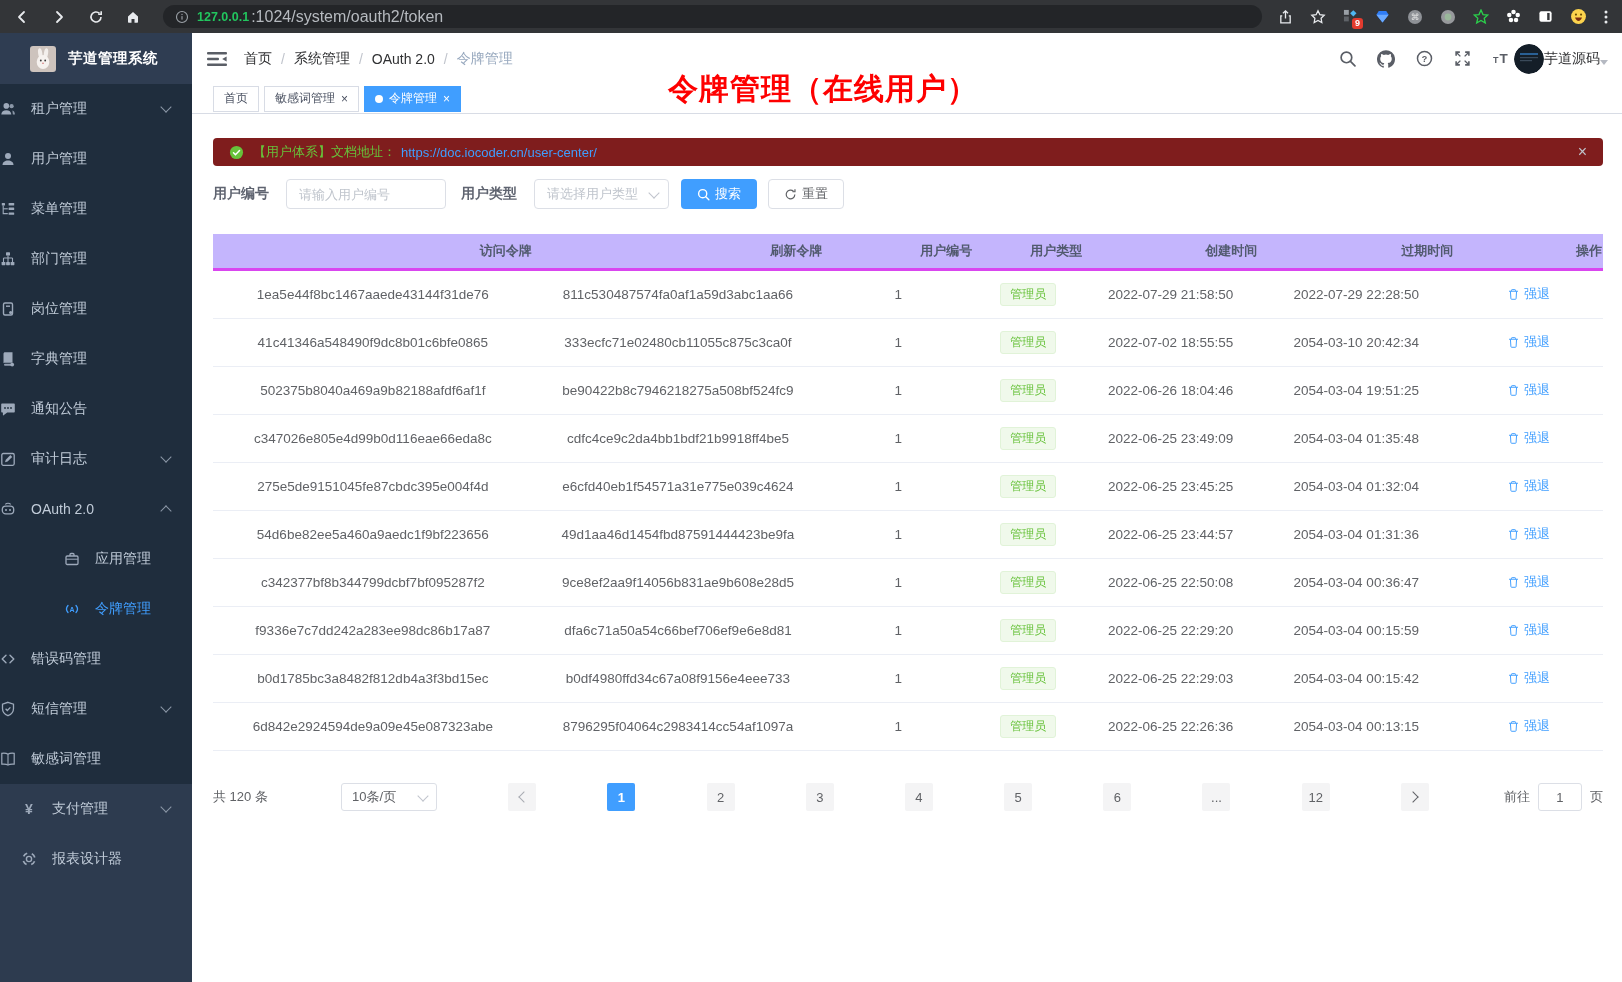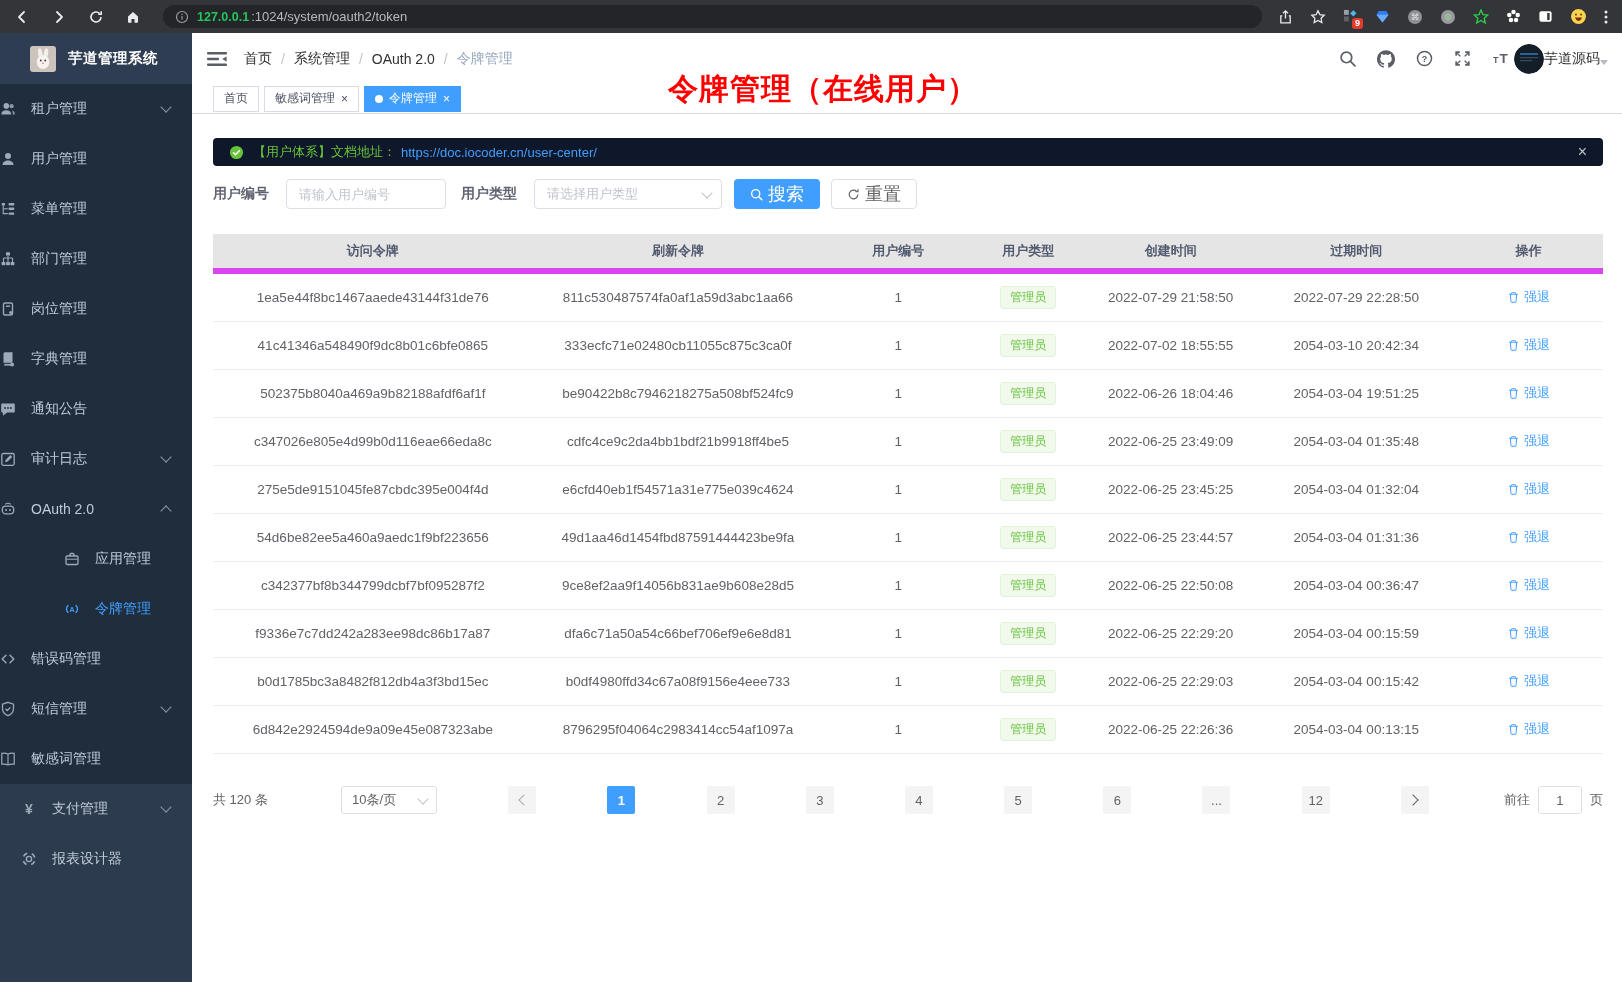--- a/index.html
+++ b/index.html
@@ -6,21 +6,21 @@
   .stage{width:1622px;height:982px;position:relative;background:#fff;overflow:hidden;
          font-family:"Liberation Sans","DejaVu Sans",sans-serif;}
   
   .browser-bar{height:33px;background:#333538;display:flex;align-items:center;box-sizing:border-box;padding:0 8px 0 6px;}
   .bnav{display:flex;align-items:center;gap:21px;padding:0 10px 0 8px;}
   .ic{display:inline-flex;align-items:center;justify-content:center;}
   .ic svg{display:block}
   .url-pill{flex:1;height:23px;background:#232528;border-radius:12px;display:flex;align-items:center;gap:8px;
             padding:0 12px;margin:0 16px 0 12px;min-width:0;cursor:text;}
   .url-host{color:#22c55e;font-size:12.5px;font-weight:700;white-space:nowrap}
-  .url-rest{color:#b6babf;font-size:13px;white-space:nowrap}
+  .url-rest{color:#b6babf;font-size:16px;white-space:nowrap}
   .bextras{display:flex;align-items:center;gap:17px;padding-right:6px;}
   .ext-badge-wrap{position:relative}
   .ext-badge{position:absolute;right:-5px;bottom:-5px;background:#e33b2e;color:#fff;font-size:9px;font-weight:700;
              border-radius:3px;padding:1px 3px;line-height:1;}
   
   .app{display:flex;height:949px;}
   .sidebar{width:192px;flex-shrink:0;background:#2d3b4f;display:flex;flex-direction:column;}
   .sb-header{height:51px;background:#2f3d52;display:flex;align-items:center;gap:12px;padding-left:30px;box-sizing:border-box;flex-shrink:0;}
   .sb-title{color:#fff;font-size:14.5px;font-weight:700;letter-spacing:.5px}
   .menu-dark{background:#1f2d3d;}
@@ -47,37 +47,37 @@
   .username{font-size:14px;color:#303133}
   .caret{width:0;height:0;border-left:4px solid transparent;border-right:4px solid transparent;border-top:5px solid #b5b9c2;margin-top:8px}
   .tab-bar{height:30px;border-bottom:1px solid #d8dce5;display:flex;align-items:center;gap:5px;padding-left:21px;box-sizing:border-box;flex-shrink:0;}
   .tab{height:26px;border:1px solid #d8dce5;background:#fff;color:#495060;font-size:12px;display:flex;align-items:center;gap:6px;padding:0 10px;cursor:pointer;box-sizing:border-box;}
   .tab .dot{width:8px;height:8px;border-radius:50%;background:#fff;}
   .tab.active{background:#409eff;border-color:#409eff;color:#fff;}
   .tab-close{font-size:12px;line-height:1;}
   .annotation{position:absolute;left:476px;top:36px;font-size:30px;font-weight:700;color:#fe0000;letter-spacing:1px;z-index:10;pointer-events:none;white-space:nowrap}
   
   .content{padding:24px 19px 0 21px;}
-  .alert{height:28px;background:#0f172a;border-radius:4px;display:flex;align-items:center;gap:9px;padding:8px 16px;box-sizing:border-box;}
+  .alert{height:28px;background:#7f1d1d;border-radius:4px;display:flex;align-items:center;gap:9px;padding:8px 16px;box-sizing:border-box;}
   .alert-text{font-size:13px;color:#67c23a}
   .alert-link{font-size:13px;color:#409eff;text-decoration:none;cursor:pointer}
   .alert-close{margin-left:auto;color:#c0c4cc;font-size:16px;line-height:1;cursor:pointer}
   .filters{display:flex;align-items:center;margin-top:12px;height:32px;}
   .flabel{font-size:14px;font-weight:700;color:#5f6470;margin-right:17px;}
   .finput{width:160px;height:30px;border:1px solid #dcdfe6;border-radius:4px;padding:0 12px;font-size:13px;color:#606266;box-sizing:border-box;outline:none;margin-right:15px;}
   .finput::placeholder{color:#bfc4cc}
-  .fselect{width:188px;height:30px;border:1px solid #dcdfe6;border-radius:4px;display:flex;align-items:center;justify-content:space-between;padding:0 10px 0 12px;box-sizing:border-box;margin-right:12px;cursor:pointer;background:#fff;}
+  .fselect{width:135px;height:30px;border:1px solid #dcdfe6;border-radius:4px;display:flex;align-items:center;justify-content:space-between;padding:0 10px 0 12px;box-sizing:border-box;margin-right:12px;cursor:pointer;background:#fff;}
   .fselect .ph{font-size:13px;color:#bfc4cc}
   .sel-arrow{width:7px;height:7px;border-right:1.4px solid #c0c4cc;border-bottom:1.4px solid #c0c4cc;transform:rotate(45deg);margin-top:-3px}
-  .btn{height:30px;border-radius:4px;font-size:18px;display:inline-flex;align-items:center;gap:5px;padding:0 15px;cursor:pointer;border:1px solid transparent;box-sizing:border-box;}
+  .btn{height:30px;border-radius:4px;font-size:13px;display:inline-flex;align-items:center;gap:5px;padding:0 15px;cursor:pointer;border:1px solid transparent;box-sizing:border-box;}
   .btn-primary{background:#409eff;color:#fff;}
   .btn-plain{background:#fff;border-color:#dcdfe6;color:#606266;margin-left:11px;}
   .table-wrap{margin-top:24px;}
   table{width:100%;border-collapse:collapse;table-layout:fixed;}
-  th{height:32px;background:#e5e5e5;font-size:13px;color:#515a6e;font-weight:700;border-bottom:6px solid #d946ef;text-align:center;}
+  th{height:32px;background:#c4b5fd;font-size:13px;color:#515a6e;font-weight:700;border-bottom:3px solid #d946ef;text-align:right;}
   td{height:47px;text-align:center;font-size:13.5px;color:#606266;border-bottom:1px solid #ebeef5;padding:0;overflow:hidden;white-space:nowrap;}
   .tag{display:inline-block;padding:2px 9px;font-size:12px;color:#67c23a;background:#f0f9eb;border:1px solid #e1f3d8;border-radius:3px;}
   .action-link{color:#409eff;font-size:13px;display:inline-flex;align-items:center;gap:4px;cursor:pointer;}
   .pagination{display:flex;align-items:center;justify-content:space-between;margin-top:32px;font-size:13px;color:#606266;}
   .pg-total{margin-right:12px}
   .pg-size{width:96px;height:28px;border:1px solid #dcdfe6;border-radius:3px;display:flex;align-items:center;justify-content:space-between;padding:0 9px 0 10px;box-sizing:border-box;cursor:pointer;}
   .pg-btn{min-width:28px;height:28px;background:#f4f4f5;border-radius:2px;display:flex;align-items:center;justify-content:center;margin-left:10px;cursor:pointer;color:#606266;box-sizing:border-box;}
   .pg-btn.active{background:#409eff;color:#fff;font-weight:700;}
   .pg-chevron{width:7px;height:7px;border-right:1.5px solid #a8abb2;border-bottom:1.5px solid #a8abb2;}
   .pg-chevron.left{transform:rotate(135deg);margin-left:3px}

